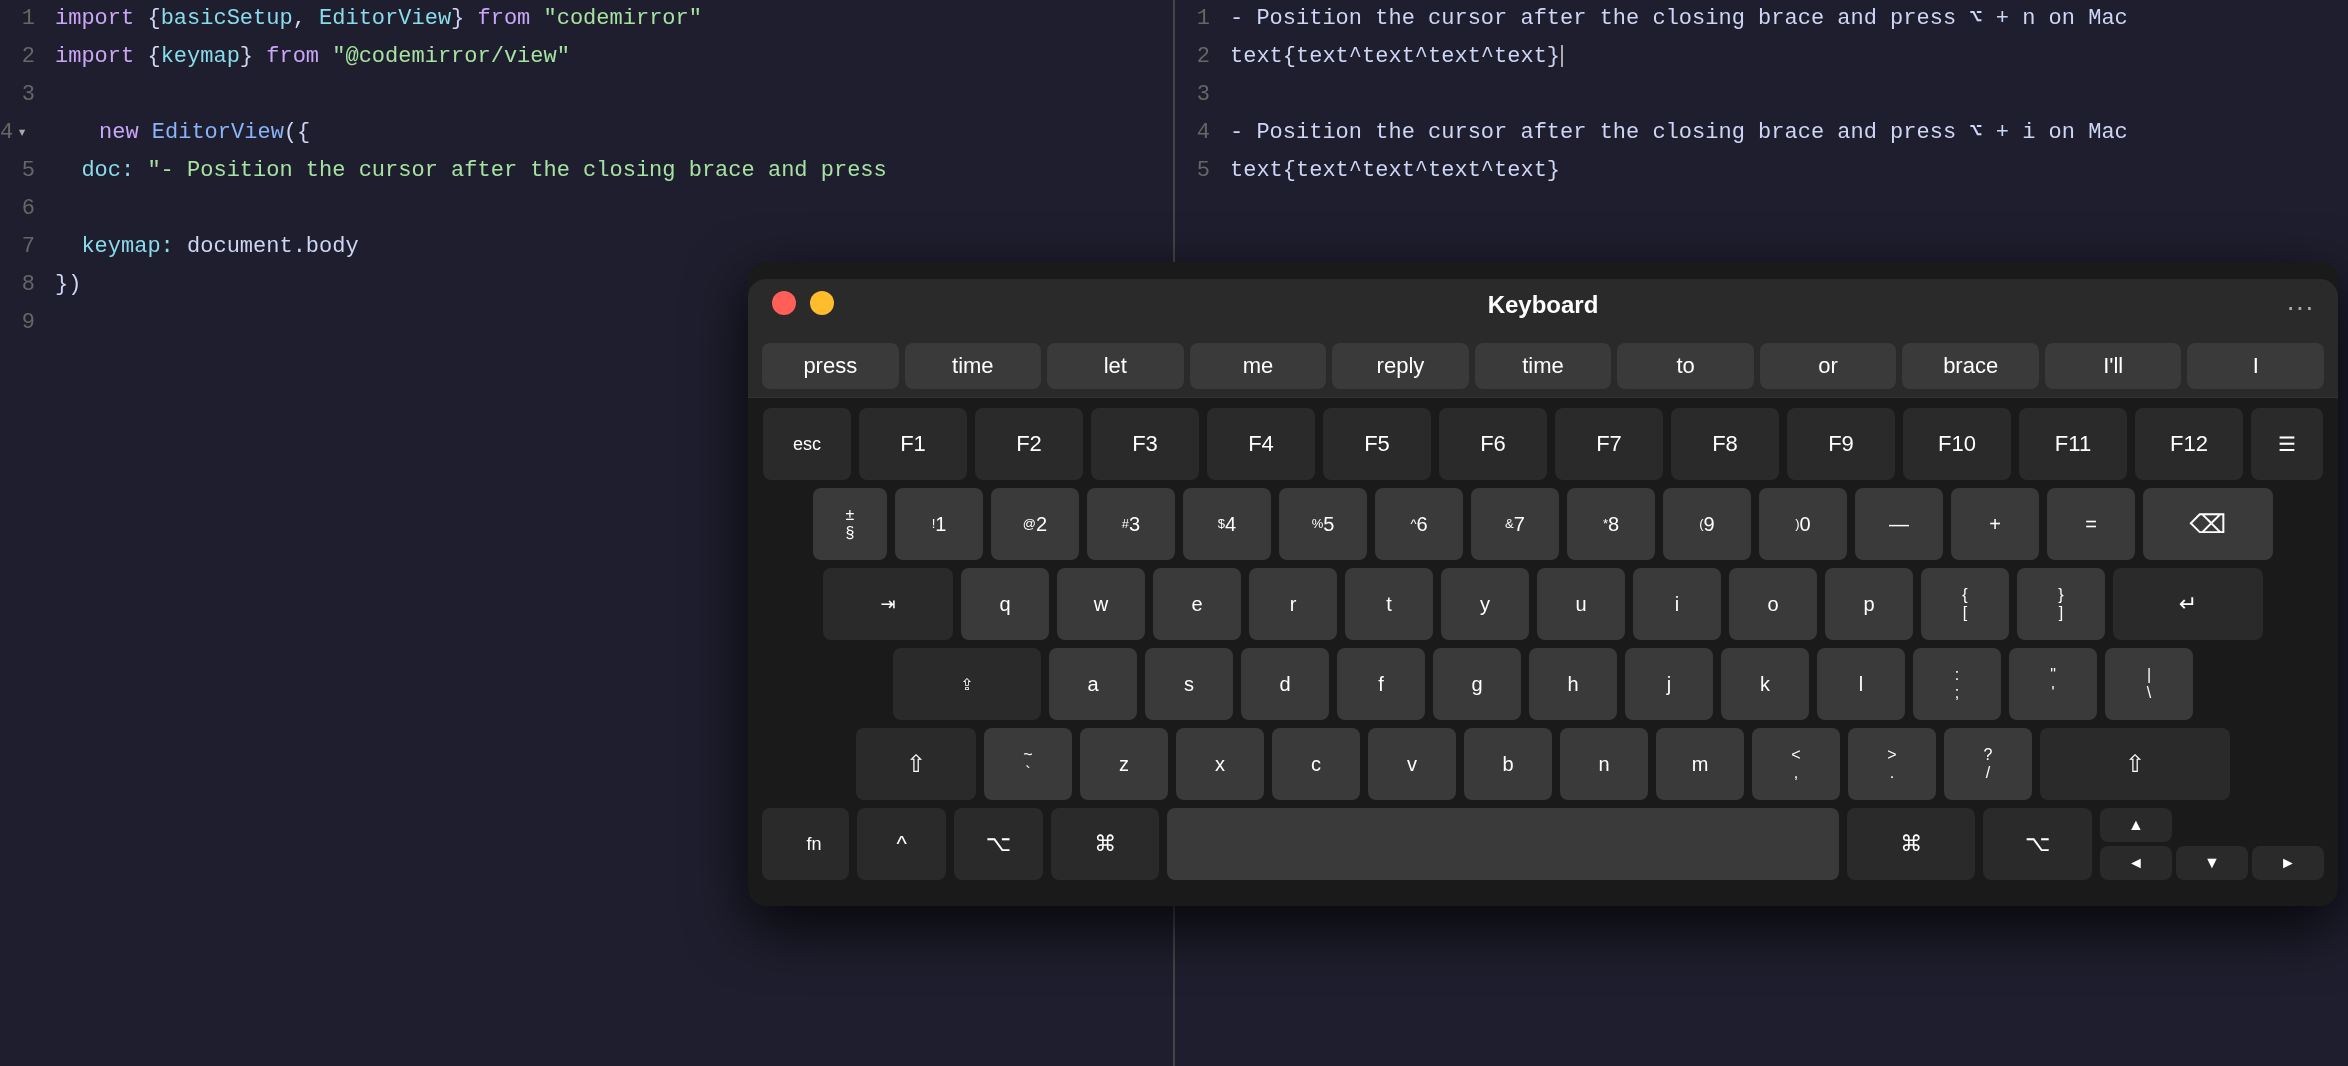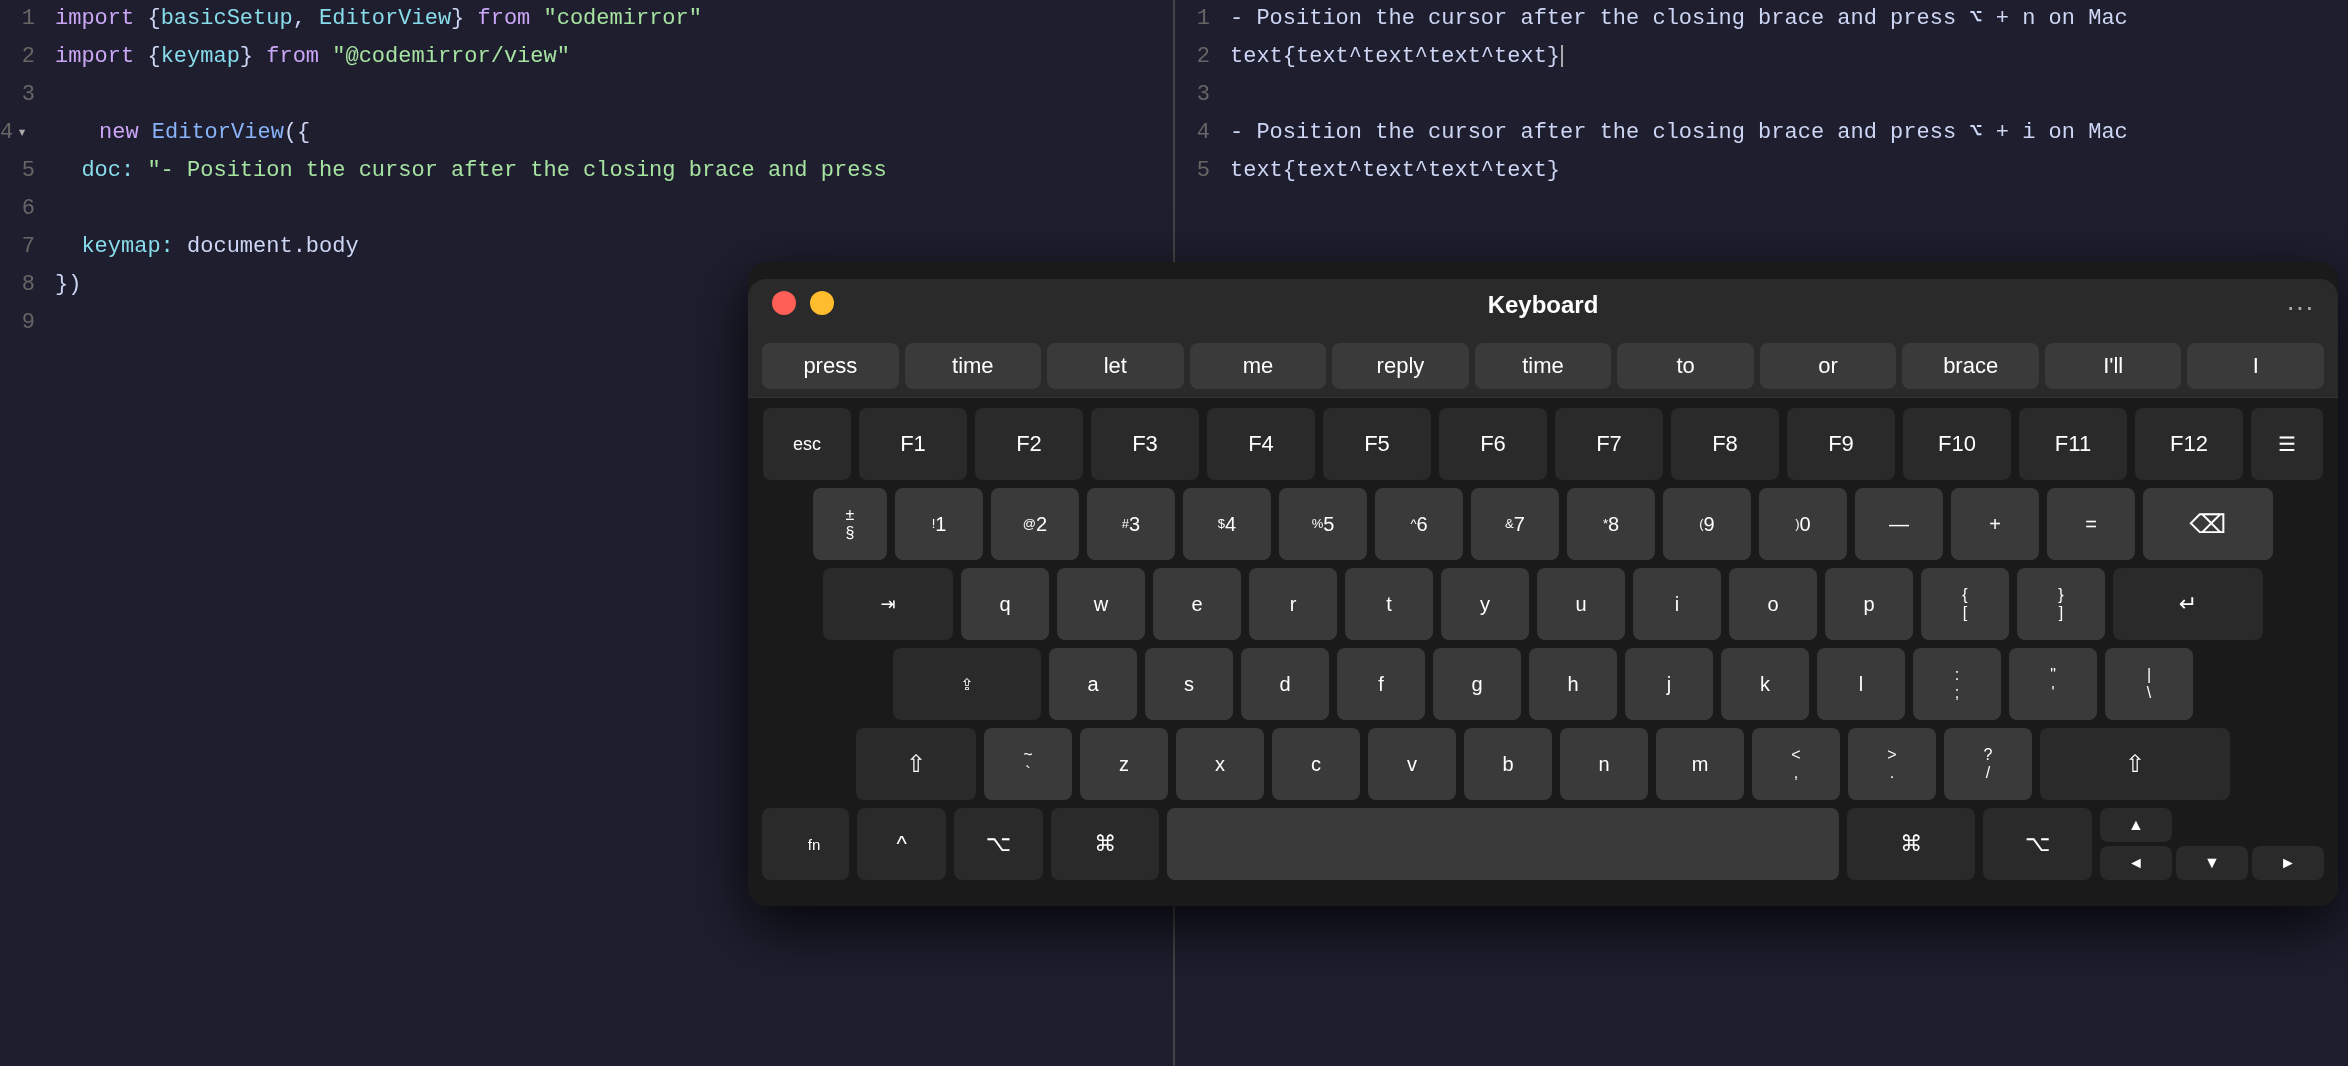--- a/index.html
+++ b/index.html
@@ -435,21 +435,21 @@
       <button class="key num-key">b</button>
       <button class="key num-key">n</button>
       <button class="key num-key">m</button>
       <button class="key num-key" style="font-size:16px;">&lt;<br>,</button>
       <button class="key num-key" style="font-size:16px;">&gt;<br>.</button>
       <button class="key num-key" style="font-size:16px;">?<br>/</button>
       <button class="key key-dark" style="width:190px;height:72px;font-size:24px;">⇧</button>
     </div>
 
     <div class="key-row">
-      <button class="key key-dark key-fn" style="font-size:15px;padding-left:17px;">fn</button>
+      <button class="key key-dark key-fn" style="font-size:18px;padding-left:17px;">fn</button>
       <button class="key key-dark key-ctrl" style="font-size:22px;">^</button>
       <button class="key key-dark key-opt" style="font-size:22px;">⌥</button>
       <button class="key key-dark key-cmd" style="font-size:22px;">⌘</button>
       <button class="key key-space"></button>
       <button class="key key-dark key-cmd-right" style="font-size:22px;">⌘</button>
       <button class="key key-dark key-opt-right" style="font-size:22px;">⌥</button>
 
       <div class="arrows-group">
         <div class="arrows-row">
           <button class="key key-dark" style="width:72px;height:34px;font-size:16px;">▲</button>

